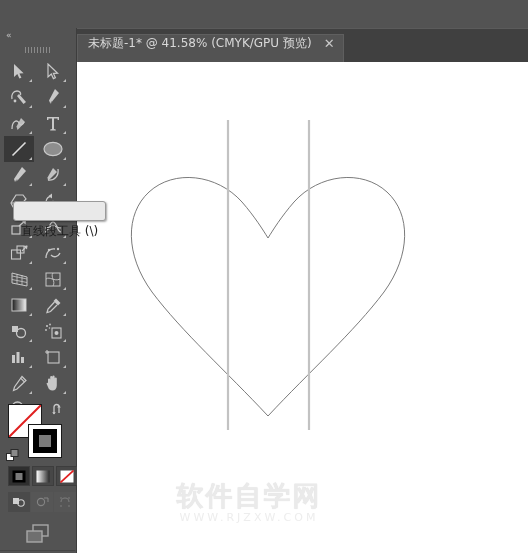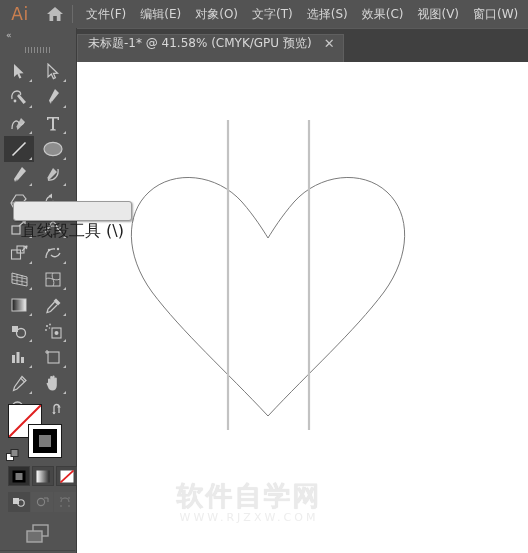--- a/index.html
+++ b/index.html
@@ -166,21 +166,21 @@
     border-radius: 3px;
     display: flex;
     align-items: center;
     padding: 0 7px;
     box-sizing: border-box;
     box-shadow: 1px 1px 2px rgba(0,0,0,0.35);
     z-index: 40;
   }
   #tooltip-text {
     color: #1d1d1d;
-    font-size: 16px;
+    font-size: 12px;
     white-space: nowrap;
     margin-top: 40px;
   }
 
   
   #color-area {
     position: absolute;
     left: 0; top: 374px;
     width: 75px; height: 151px;
   }
@@ -303,39 +303,20 @@
     font-size: 11px;
     letter-spacing: 3px;
     margin-top: 1px;
   }
 </style>
 </head>
 <body>
 
 <div id="app">
 
-  <div id="menubar">
-    <div class="ai-logo">Ai</div>
-    <div class="home-icon">
-      <svg width="18" height="16" viewBox="0 0 18 16">
-        <path d="M9 1 L17 8 L14.5 8 L14.5 15 L10.8 15 L10.8 10 L7.2 10 L7.2 15 L3.5 15 L3.5 8 L1 8 Z" fill="#bcbcbc"></path>
-      </svg>
-    </div>
-    <div class="menu-sep"></div>
-    <div class="menu-items">
-      <div class="menu-item">文件(F)</div>
-      <div class="menu-item">编辑(E)</div>
-      <div class="menu-item">对象(O)</div>
-      <div class="menu-item">文字(T)</div>
-      <div class="menu-item">选择(S)</div>
-      <div class="menu-item">效果(C)</div>
-      <div class="menu-item">视图(V)</div>
-      <div class="menu-item">窗口(W)</div>
-    </div>
-  </div>
 
   <div id="tabbar">
     <div id="doc-tab">
       <span id="doc-tab-label">未标题-1* @ 41.58% (CMYK/GPU 预览)</span>
       <span id="doc-tab-close">✕</span>
     </div>
   </div>
 
   <div id="toolbar">
 

